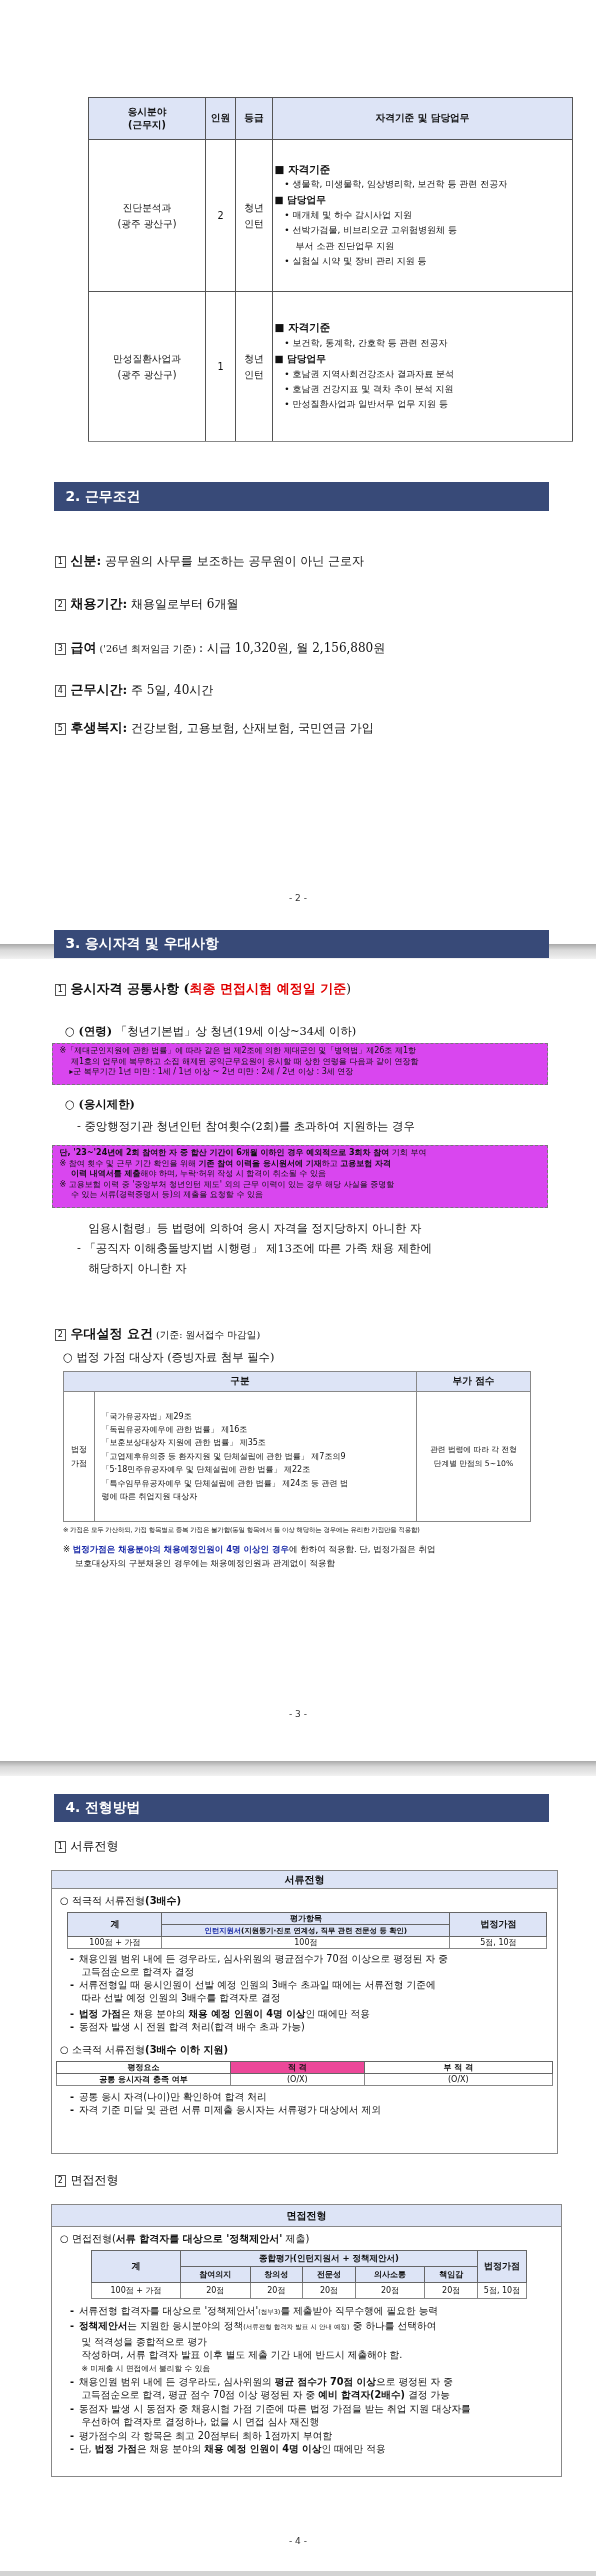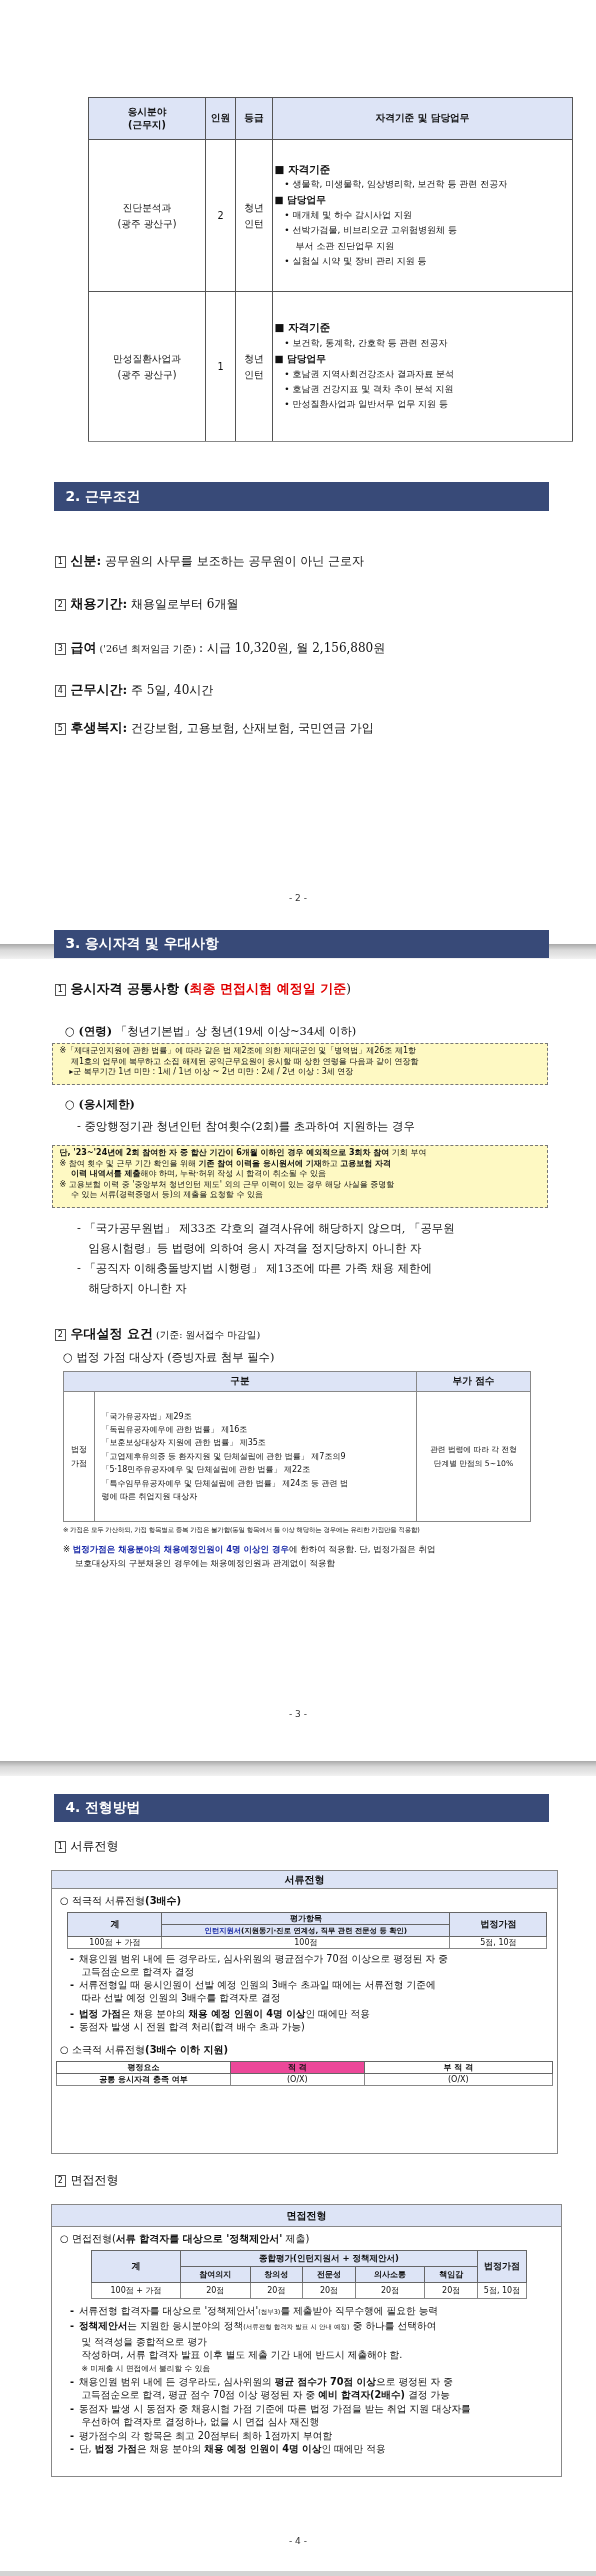--- a/index.html
+++ b/index.html
@@ -32,21 +32,21 @@
   .t1 td { border: 0.8px solid #555; vertical-align: middle; text-align: center; }
   .t1 td.desc { text-align: left; padding: 3.2px 1.6px 3.2px 1.6px; line-height: 15.4px; }
   .t1 .sq { font-weight: bold; font-size: 10.5px; }
   .t1 .li { padding-left: 9.7px; }
   .t1 .li2 { padding-left: 21px; }
   .t1 tr.bot td { border-bottom: 1.6px solid #888; }
   .t1 td.thickL, .t1 th.thickL { border-left: 1.6px solid #999; }
   .item { position: absolute; left: 55px; font-size: 12px; }
   .item b { font-size: 13px; }
   .dotbox {
-    position: absolute; border: 0.8px dashed #777; background: #fef9c3; font-size: 8px; line-height: 10.5px;
+    position: absolute; border: 0.8px dashed #777; background: #d946ef; font-size: 8px; line-height: 10.5px;
     padding: 2.4px 6.5px;
   }
   .redtxt { color: #e00000; }
   .bluetxt { color: #1a2aa8; font-weight: bold; }
   .t2 { position: absolute; left: 63px; top: 1371px; width: 468px; font-size: 8px; }
   .t2 th { background: #dde4f6; border: 0.8px solid #888; height: 20px; font-size: 9.7px; }
   .t2 td { border: 0.8px solid #888; vertical-align: middle; margin-top: 40px; }
   .t2 td.laws { padding: 8px 6.5px; line-height: 13.4px; text-align: left; }
   .frame { position: absolute; border: 0.8px solid #888; }
   .framehead { background: #dde4f6; border-bottom: 0.8px solid #888; text-align: center; font-weight: bold; font-size: 10px; }
@@ -161,21 +161,20 @@
 
   <div class="dotbox" style="left:52px;top:1145px;width:496px;height:63px">
     <div><b>단, '23~'24년에 2회 참여한 자 중 합산 기간이 6개월 이하인 경우 예외적으로 3회차 참여</b><span> 기회 부여</span></div>
     <div><span>※ 참여 횟수 및 근무 기간 확인을 위해 </span><b>기존 참여 이력을 응시원서에 기재</b><span>하고 </span><b>고용보험 자격</b></div>
     <div style="padding-left:11.4px"><b>이력 내역서를 제출</b><span>해야 하며, 누락·허위 작성 시 합격이 취소될 수 있음</span></div>
     <div>※ 고용보험 이력 중 '중앙부처 청년인턴 제도' 외의 근무 이력이 있는 경우 해당 사실을 증명할</div>
     <div style="padding-left:11.4px">수 있는 서류(경력증명서 등)의 제출을 요청할 수 있음</div>
   </div>
 
   <div class="abs serif" style="left:77px;top:1218px;font-size:11.4px;line-height:20px">
-    <div>- 「국가공무원법」 제33조 각호의 결격사유에 해당하지 않으며, 「공무원</div>
     <div style="padding-left:11.4px">임용시험령」등 법령에 의하여 응시 자격을 정지당하지 아니한 자</div>
     <div>- 「공직자 이해충돌방지법 시행령」 제13조에 따른 가족 채용 제한에</div>
     <div style="padding-left:11.4px">해당하지 아니한 자</div>
   </div>
 
   <div class="item serif" style="top:1325px">
     <span class="numbox">2</span><b>우대설정 요건</b><span style="font-size:9.7px"> (기준: 원서접수 마감일)</span>
   </div>
   <div class="abs serif" style="left:63px;top:1350px;font-size:11.4px">○ 법정 가점 대상자 (증빙자료 첨부 필수)</div>
 
@@ -269,20 +268,24 @@
         <th style="background:#fff">부 적 격</th>
       </tr>
       <tr style="height:11.4px">
         <td style="font-weight:bold">공통 응시자격 충족 여부</td>
         <td>(O/X)</td>
         <td>(O/X)</td>
       </tr>
     </tbody>
       </table>
 
+    <div class="dash" style="left:18px;top:219px;width:485px">
+      <div><span class="d">-</span><span>공통 응시 자격(나이)만 확인하여 합격 처리</span></div>
+      <div><span class="d">-</span><span>자격 기준 미달 및 관련 서류 미제출 응시자는 서류평가 대상에서 제외</span></div>
+    </div>
   </div>
 
   <div class="item serif" style="top:2172px">
     <span class="numbox">2</span><span>면접전형</span>
   </div>
 
   <div class="frame" style="left:51px;top:2204px;width:511px;height:273px">
     <div class="framehead" style="height:22px;line-height:22px">면접전형</div>
     <div class="abs" style="left:8px;top:27px;font-size:10px">
       <span>○ 면접전형(</span><b>서류 합격자를 대상으로 '정책제안서'</b><span> 제출)</span>

